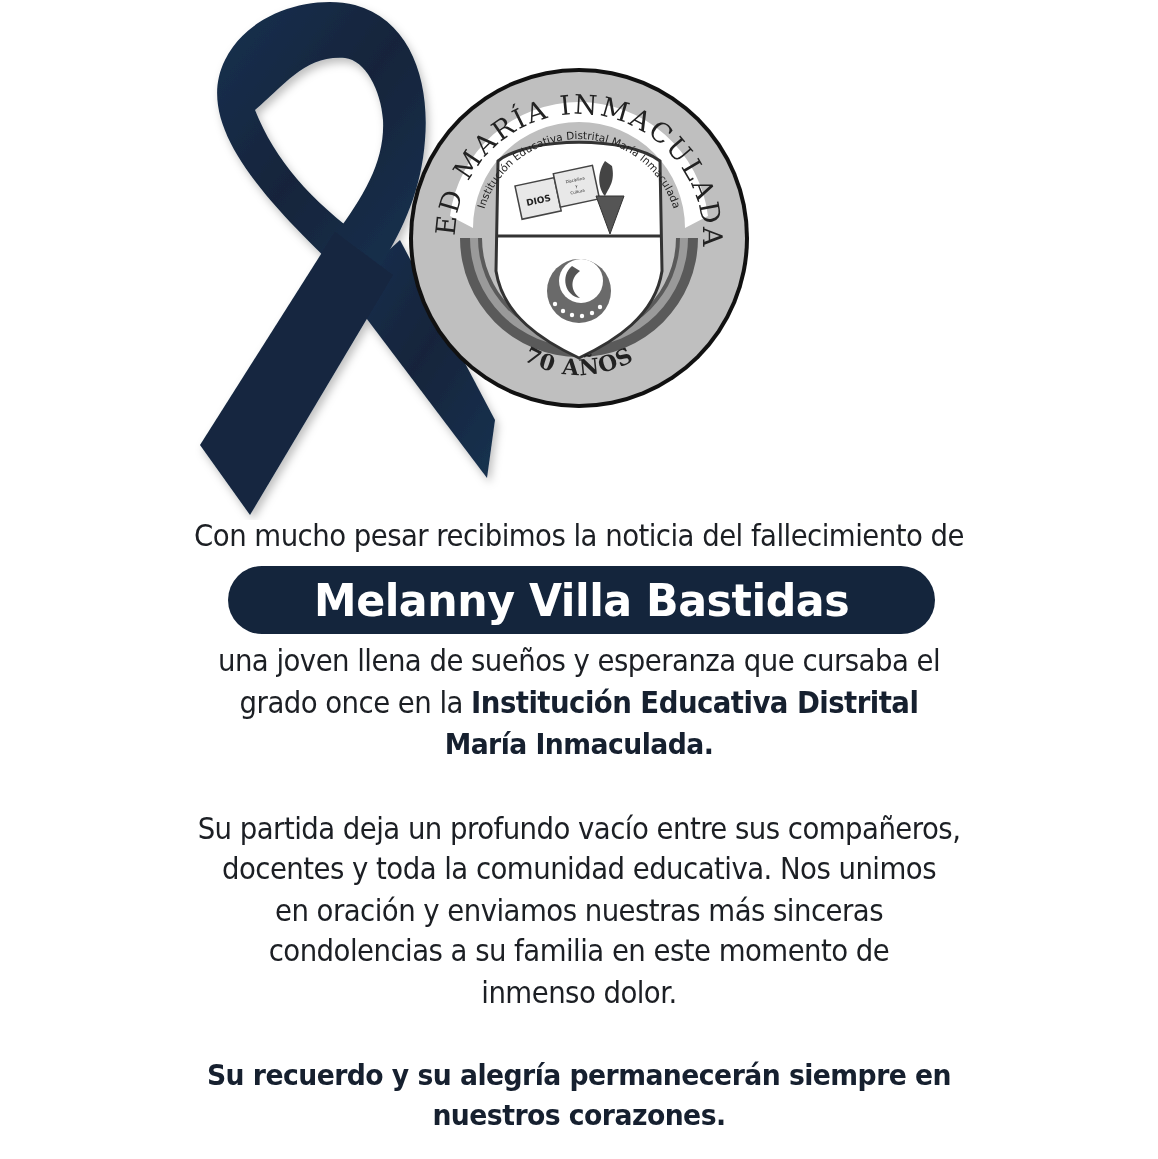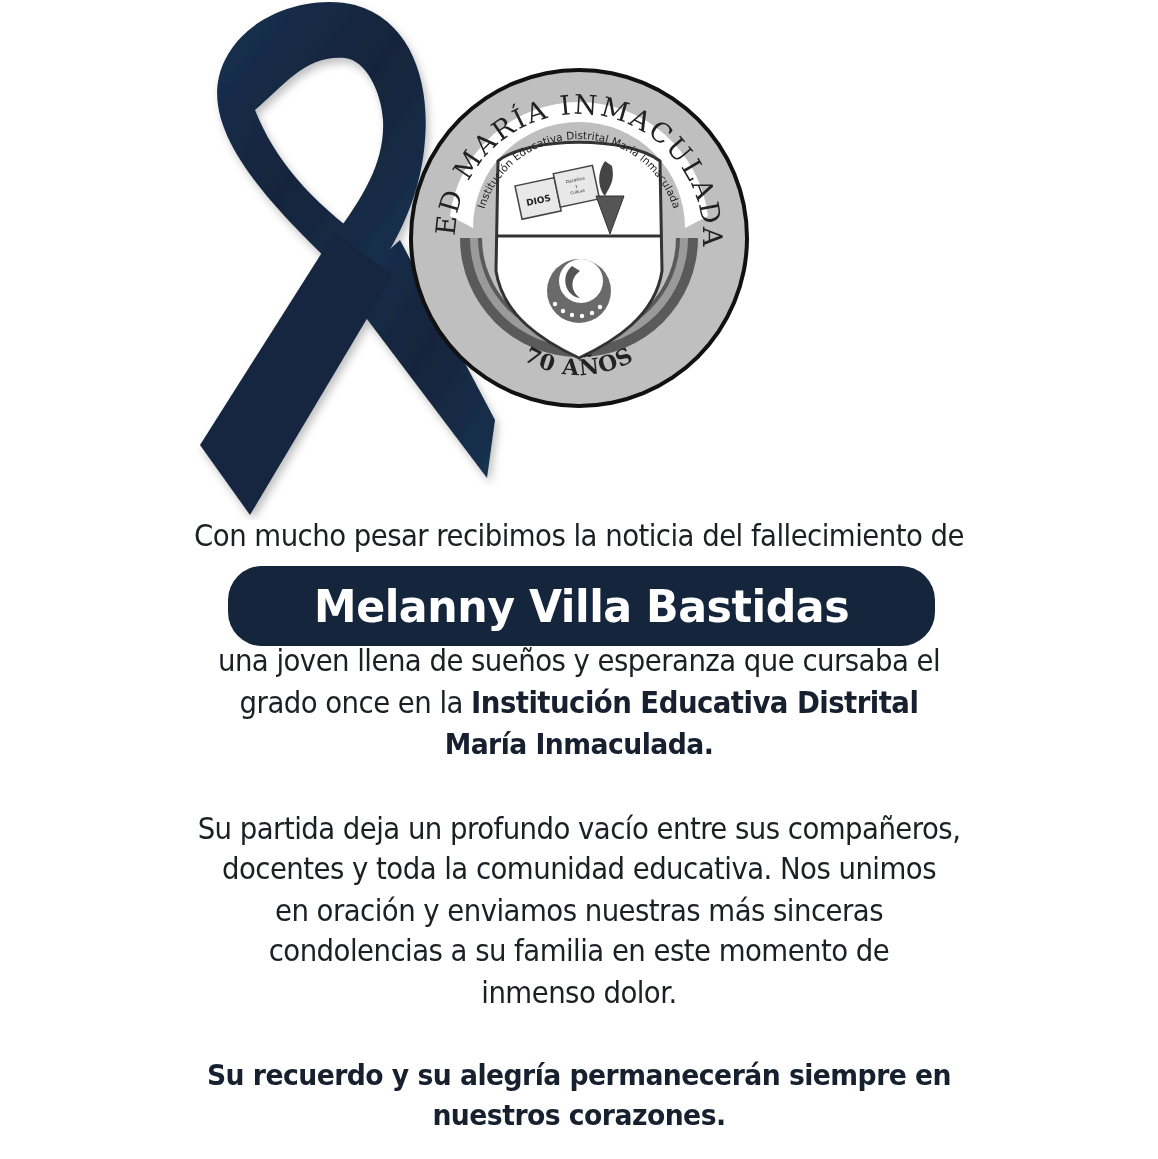--- a/index.html
+++ b/index.html
@@ -3,21 +3,21 @@
 <meta charset="utf-8">
 <style>
   html, body { margin:0; padding:0; background:#ffffff; }
   body { width:1158px; height:1159px; position:relative; overflow:hidden; font-family:"DejaVu Sans", sans-serif; color:#1b1f26; }
   .abs { position:absolute; }
   #ribbon { left:195px; top:0px; width:330px; height:520px; }
   #emblem { left:400px; top:66px; width:358px; height:344px; }
   .line { position:absolute; left:0; width:1158px; text-align:center; white-space:nowrap; }
   .reg { font-family:"DejaVu Sans", sans-serif; font-weight:normal; font-size:30px; letter-spacing:-0.6px; color:#1c1f24; transform:scaleX(0.92); transform-origin:center; }
   .bold { font-family:"DejaVu Sans", sans-serif; font-weight:bold; font-size:29px; letter-spacing:-0.6px; color:#16202f; transform:scaleX(0.92); transform-origin:center; }
-  #name-pill { left:228px; top:566px; width:707px; height:80px; background:#14253c; border-radius:34px; display:flex; align-items:center; justify-content:center; }
+  #name-pill { left:228px; top:566px; width:707px; height:68px; background:#14253c; border-radius:34px; display:flex; align-items:center; justify-content:center; }
   #name-pill span { color:#ffffff; font-family:"DejaVu Sans", sans-serif; font-weight:bold; font-size:45px; letter-spacing:-0.5px; transform:scaleX(0.95); display:inline-block; }
 </style>
 </head>
 <body>
 
 <svg id="ribbon" class="abs" viewBox="0 0 330 520" xmlns="http://www.w3.org/2000/svg">
   <defs>
     <linearGradient id="rg" x1="0" y1="0" x2="1" y2="1">
       <stop offset="0" stop-color="#1a3150"></stop>
       <stop offset="0.5" stop-color="#12243b"></stop>

